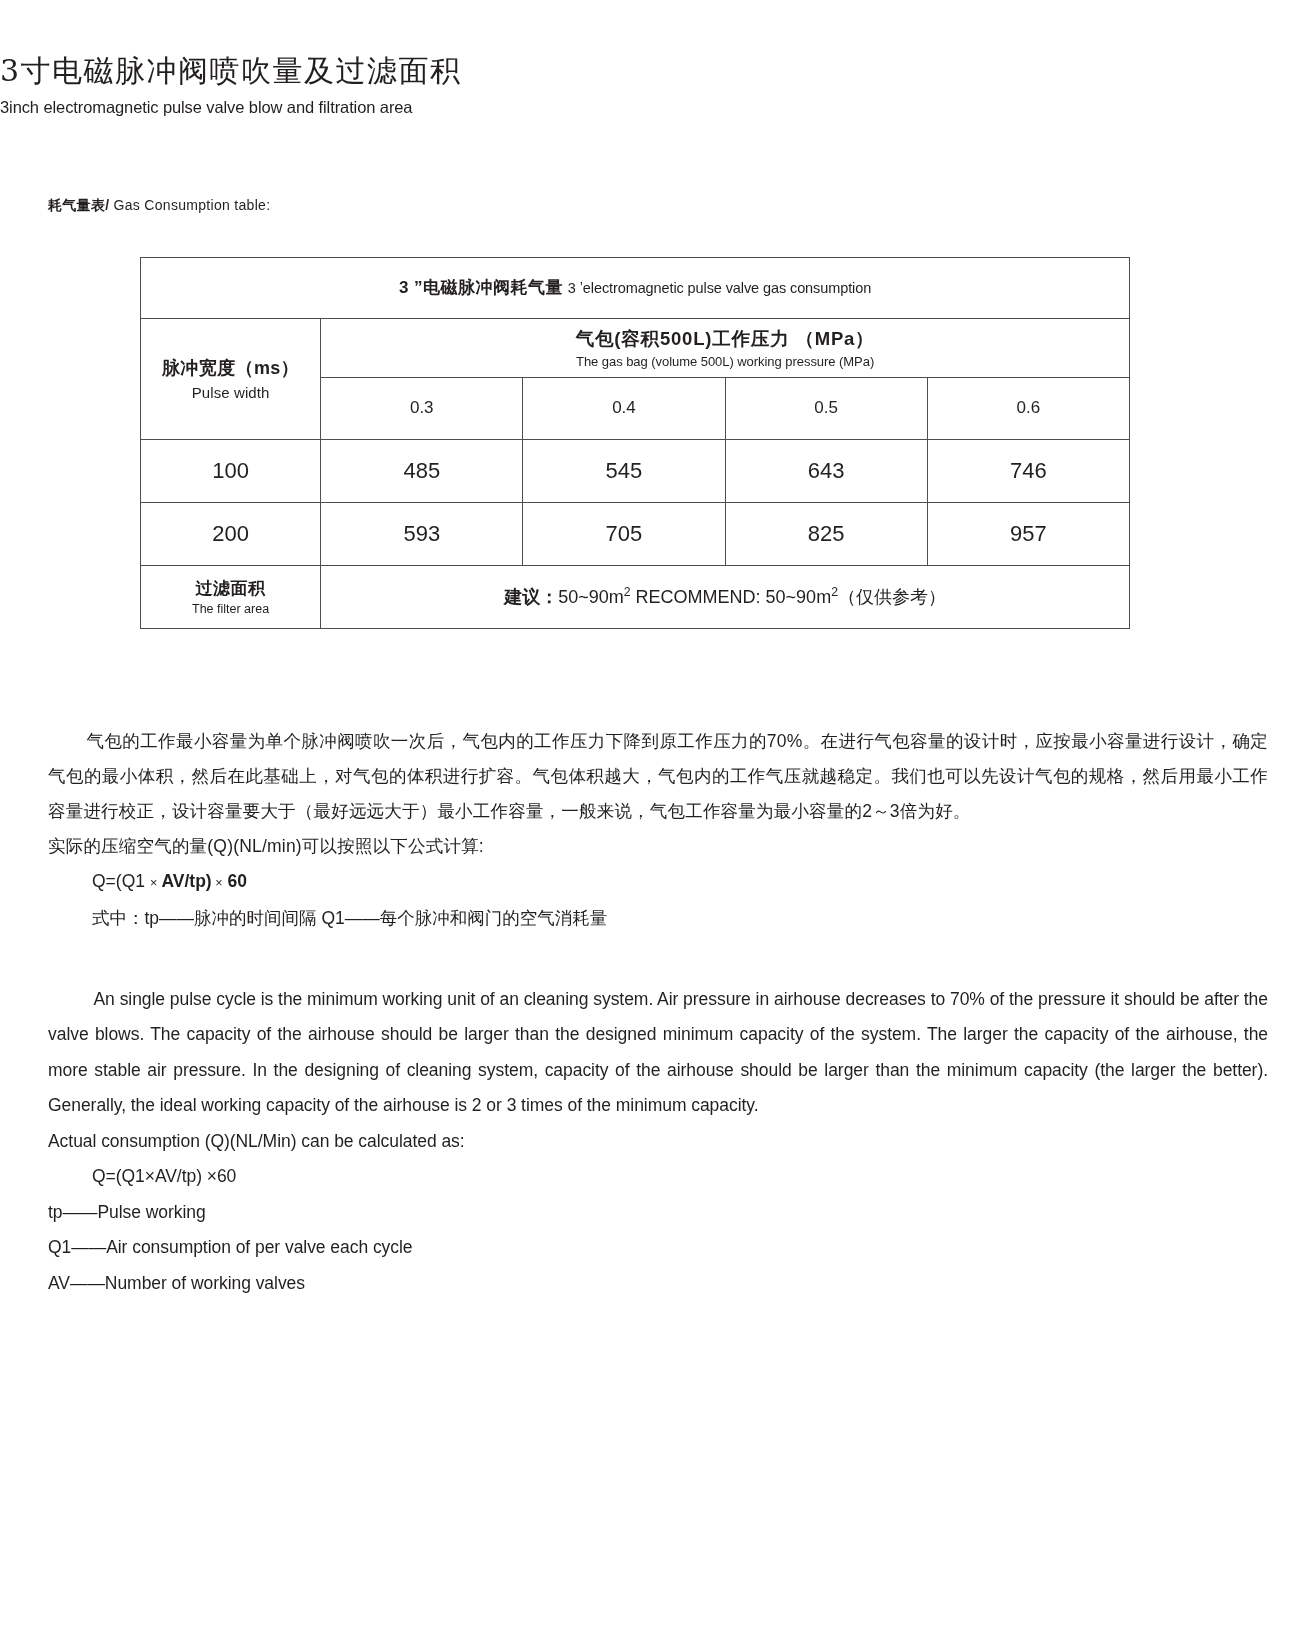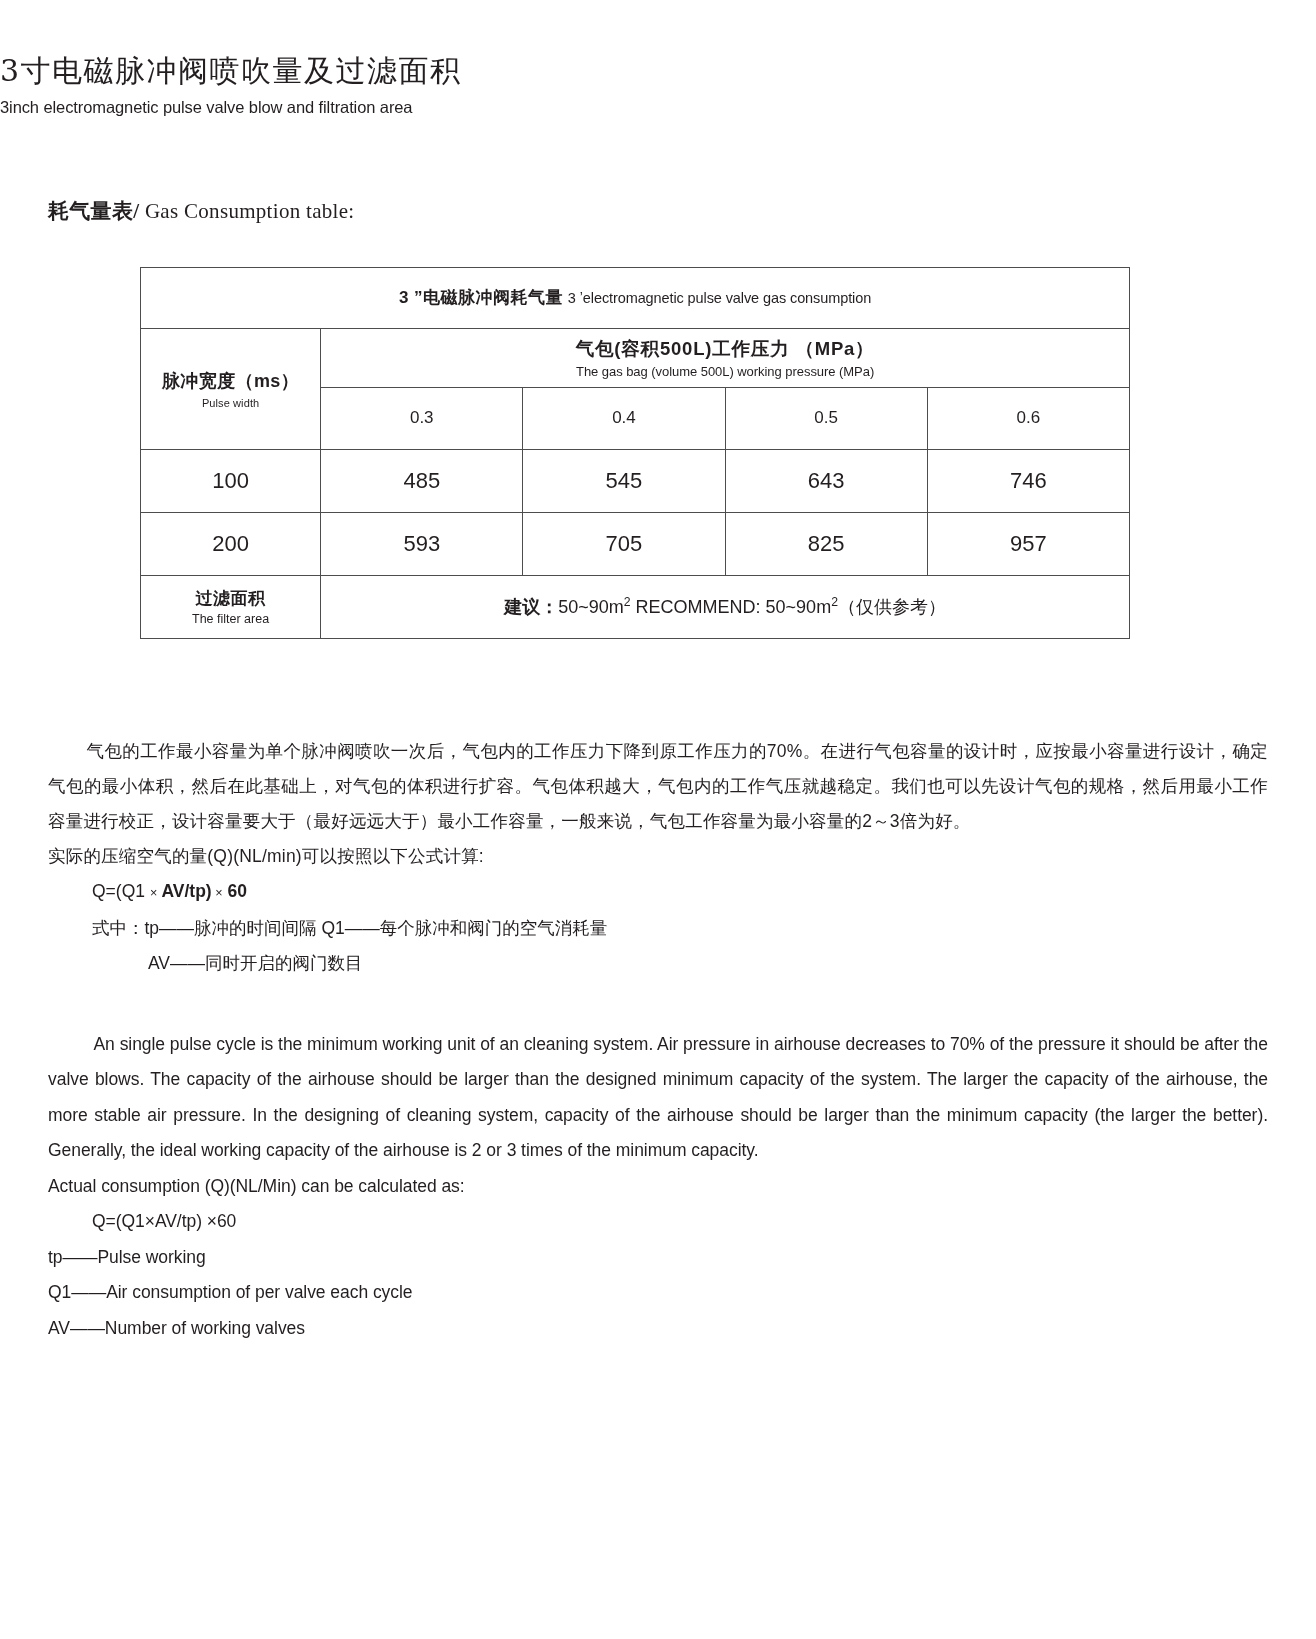--- a/index.html
+++ b/index.html
@@ -33,23 +33,22 @@
     font-size: 16.5px;
     font-weight: 400;
     color: #231f20;
     margin-top: 8px;
     letter-spacing: -0.1px;
   }
 
   
   .section-label {
     margin: 80px 0 0 48px;
-    font-size: 21px;
+    font-size: 14px;
     letter-spacing: 0.3px;
-    font-family: Liberation Serif, serif;
   }
   .section-label .cn { font-weight: 700; }
   .section-label .en { font-weight: 400; }
 
   
   .table-wrap {
     margin: 42px 0 0 140px;
     width: 990px;
   }
   table.gas {
@@ -68,21 +67,21 @@
     height: 52px;
     font-size: 17px;
   }
   .cell-title .t-cn { font-weight: 700; letter-spacing: 0.5px; }
   .cell-title .t-en { font-weight: 400; font-size: 14.5px; letter-spacing: -0.1px; }
   .cell-pulse {
     height: 103px;
     font-size: 18px;
   }
   .cell-pulse .p-cn { font-weight: 700; letter-spacing: 0.4px; display: block; }
-  .cell-pulse .p-en { font-weight: 400; font-size: 11px; display: block; margin-top: 4px; letter-spacing: 0.1px; }
+  .cell-pulse .p-en { font-weight: 400; font-size: 15px; display: block; margin-top: 4px; letter-spacing: 0.1px; }
   .cell-press {
     height: 50px;
     font-size: 18.5px;
   }
   .cell-press .pr-cn { display: block; font-weight: 700; letter-spacing: 0.8px; }
   .cell-press .pr-en { display: block; font-weight: 400; font-size: 13px; margin-top: 3px; letter-spacing: -0.05px; }
   .cell-sub { height: 53px; font-size: 17px; }
   .cell-data { height: 54px; font-size: 22px; }
   .cell-filter { height: 54px; font-size: 17px; }
   .cell-filter .f-cn { display: block; font-weight: 700; letter-spacing: 0.5px; }
@@ -200,21 +199,20 @@
 </div>
 
 <div class="cn-body">
   <p class="indent">气包的工作最小容量为单个脉冲阀喷吹一次后，气包内的工作压力下降到原工作压力的70%。在进行气包容量的设计时，应按最小容量进行设计，确定气包的最小体积，然后在此基础上，对气包的体积进行扩容。气包体积越大，气包内的工作气压就越稳定。我们也可以先设计气包的规格，然后用最小工作容量进行校正，设计容量要大于（最好远远大于）最小工作容量，一般来说，气包工作容量为最小容量的2～3倍为好。</p>
   <p>实际的压缩空气的量(Q)(NL/min)可以按照以下公式计算:</p>
 </div>
 
 <div class="cn-formula">
   <div class="f-line"><span>Q=(Q1 </span><span class="tiny-x">×</span><b> AV/tp)</b><span class="tiny-x"> ×</span><b> 60</b></div>
   <div class="f-line2">式中：tp——脉冲的时间间隔    Q1——每个脉冲和阀门的空气消耗量</div>
-  <div class="f-line3">AV——同时开启的阀门数目</div>
 </div>
 
 <div class="en-body">
   <p class="indent">An single pulse cycle is the minimum working unit of an cleaning system. Air pressure in airhouse decreases to 70% of the pressure it should be after the valve blows. The capacity of the airhouse should be larger than the designed minimum capacity of the system. The larger the capacity of the airhouse, the more stable air pressure. In the designing of cleaning system, capacity of the airhouse should be larger than the minimum capacity (the larger the better). Generally, the ideal working capacity of the airhouse is 2 or 3 times of the minimum capacity.</p>
   <p>Actual consumption (Q)(NL/Min) can be calculated as:</p>
   <p class="en-formula">Q=(Q1×AV/tp) ×60</p>
   <p>tp——Pulse working</p>
   <p>Q1——Air consumption of per valve each cycle</p>
   <p>AV——Number of working valves</p>
 </div>

